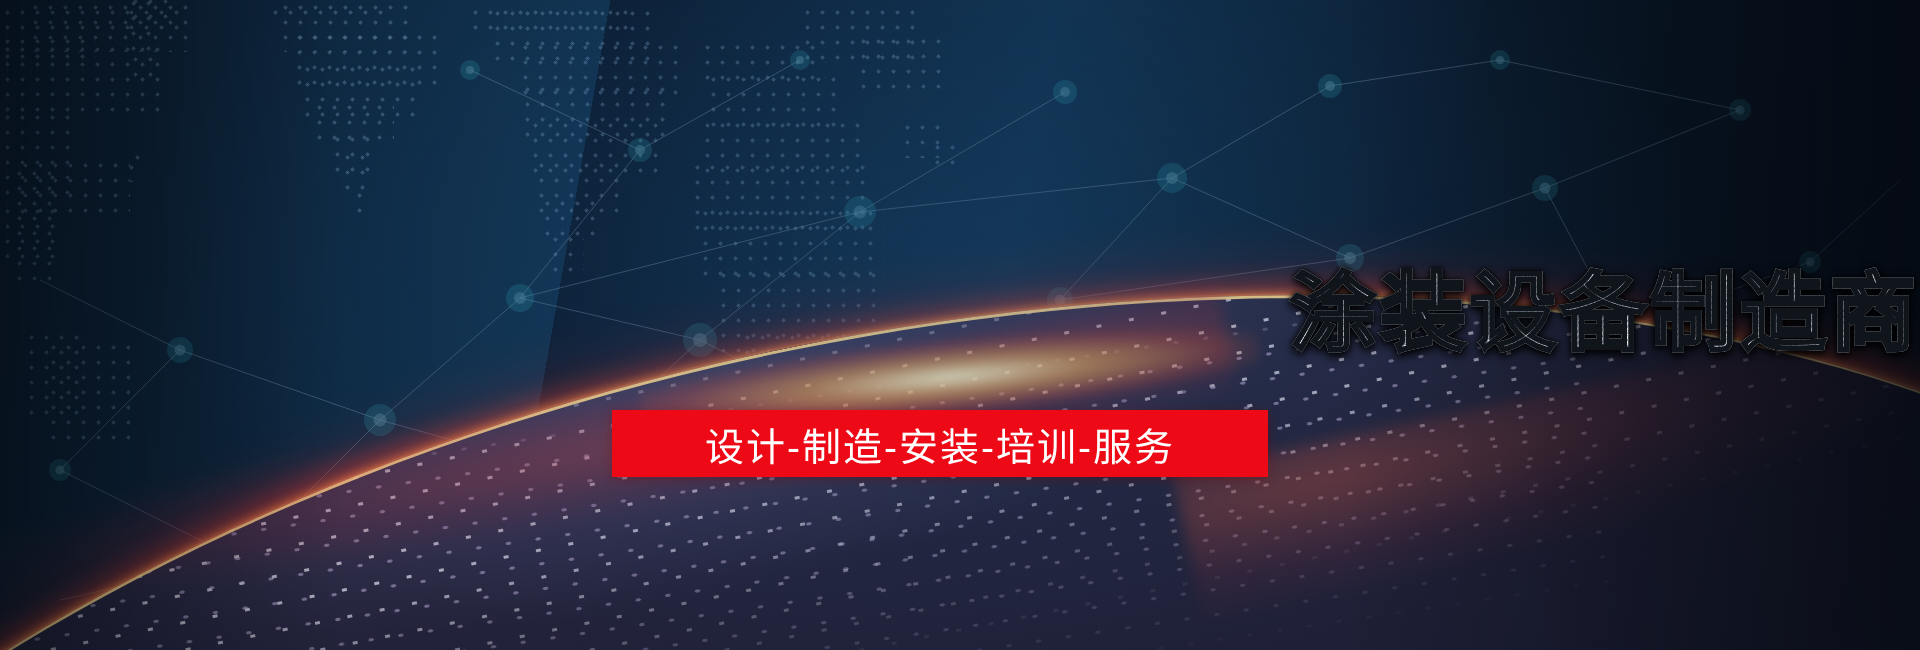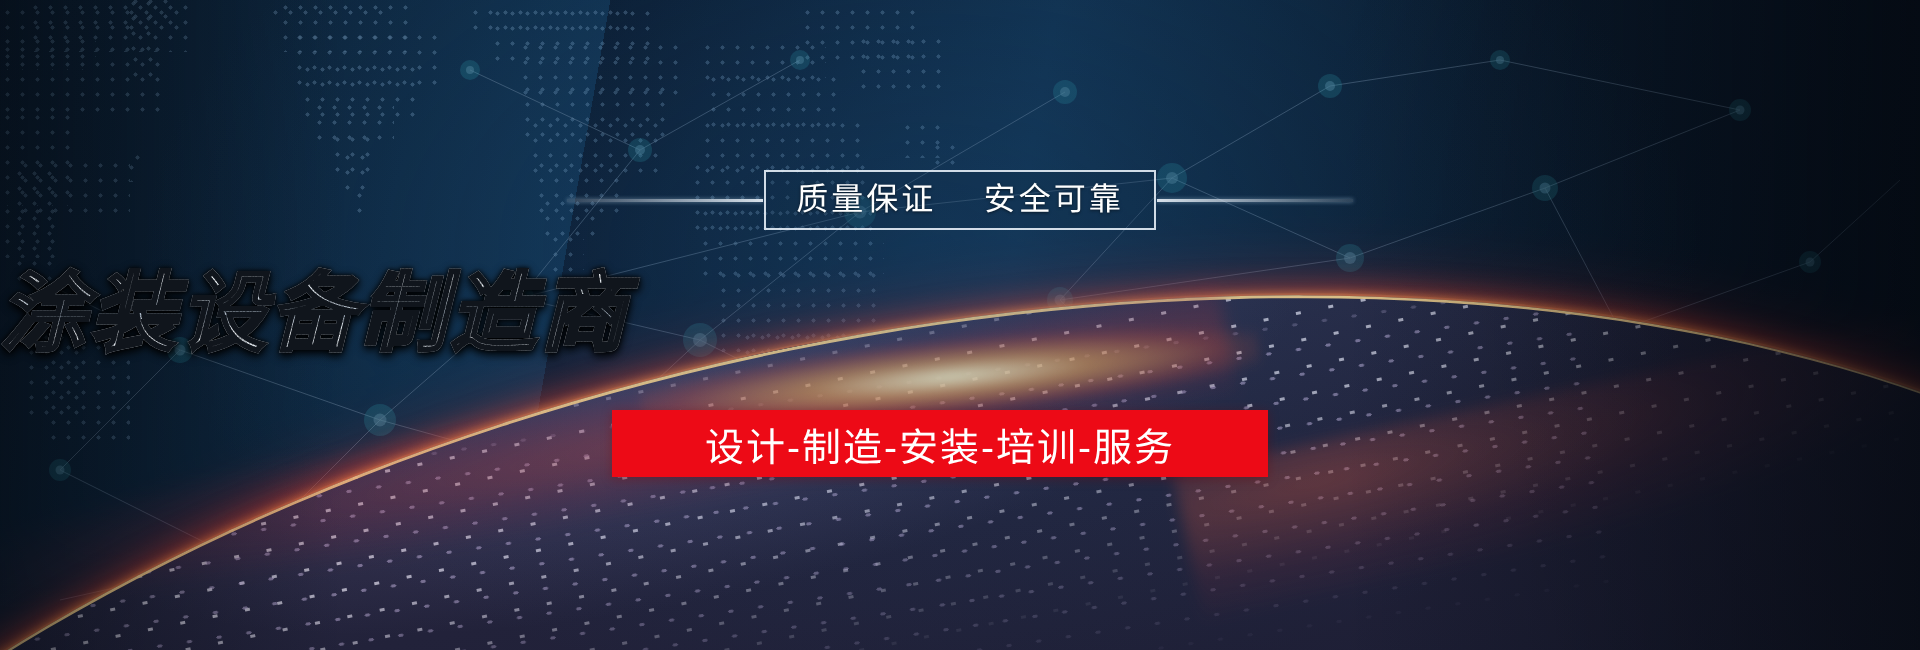--- a/index.html
+++ b/index.html
@@ -145,37 +145,36 @@
     color:#fdfefe;
     font-size:32px;
     letter-spacing:3px;
     line-height:40px;
     white-space:pre;
     text-shadow:0 1px 3px rgba(0,0,0,.55);
   }
 
   .headline{
     position:absolute;left:0;right:0;top:262px;
-    text-align:left;
+    text-align:right;
     font-size:86px;
     font-weight:bold;
     letter-spacing:4px;
     line-height:102px;
     color:#eef2f6;
     -webkit-text-stroke:3px #10151c;
     paint-order:stroke fill;
     background-image:
       repeating-linear-gradient(118deg, rgba(0,0,0,.30) 0px, rgba(0,0,0,.30) 1px, rgba(255,255,255,0) 1px, rgba(255,255,255,0) 3px),
       repeating-linear-gradient(38deg, rgba(20,28,40,.26) 0px, rgba(20,28,40,.26) 1px, rgba(255,255,255,0) 1px, rgba(255,255,255,0) 4px),
       linear-gradient(180deg,#ffffff 0%,#dfe6ec 28%,#a9b6c4 52%,#f2f5f8 70%,#c3ced9 100%);
     -webkit-background-clip:text;
             background-clip:text;
     -webkit-text-fill-color:transparent;
     filter:drop-shadow(0 3px 4px rgba(0,0,0,.7)) drop-shadow(0 0 2px rgba(0,0,0,.9));
-    font-style:italic;
   }
 
   .tagline{
     position:absolute;left:612px;top:410px;
     width:656px;height:67px;
     background:#ed0a16;
     display:flex;align-items:center;justify-content:center;
     box-shadow:0 2px 10px rgba(120,0,10,.35);
   }
   .tagline-text{
@@ -355,27 +354,20 @@
   </div>
   <div class="limb"></div>
   <div class="limb-red"></div>
   <div class="limb-right"></div>
   <div class="limb-hot"></div>
 
   <div class="bg-vig"></div>
 
   <div class="content">
 
-    <div class="subhead-row">
-      <div class="rule"></div>
-      <div class="subhead-box">
-        <div class="subhead-text">质量保证    安全可靠</div>
-      </div>
-      <div class="rule right"></div>
-    </div>
 
     <div class="headline">涂装设备制造商</div>
 
     <div class="tagline">
       <div class="tagline-text">设计-制造-安装-培训-服务</div>
     </div>
 
   </div>
 </div>
 

